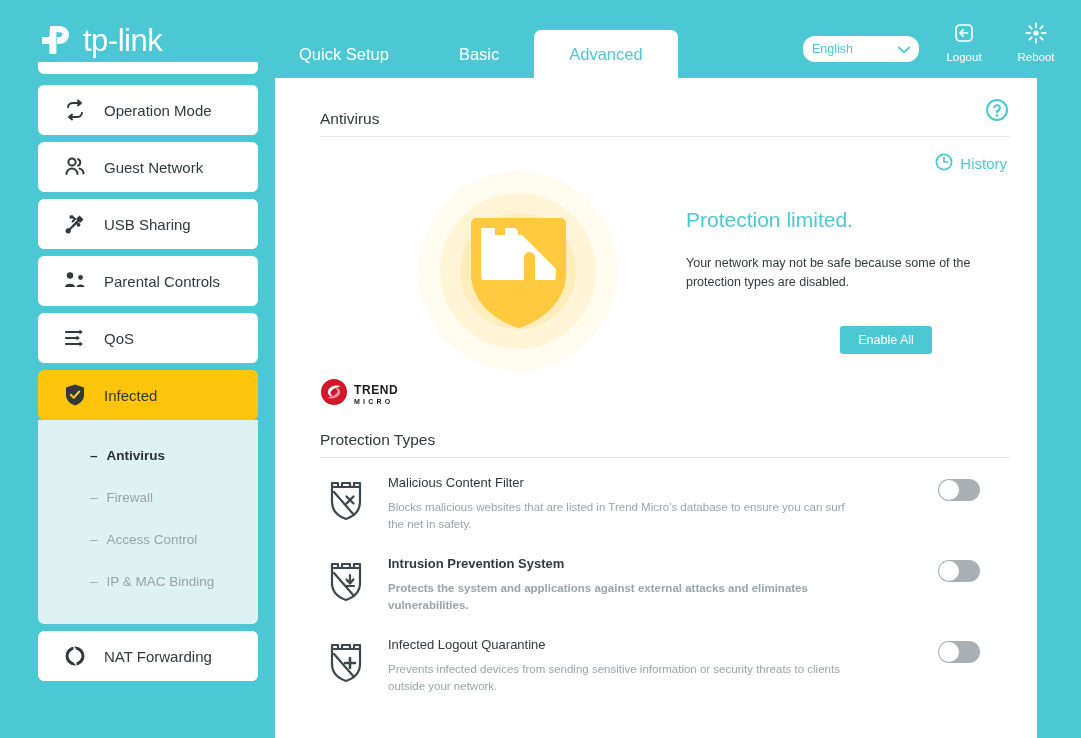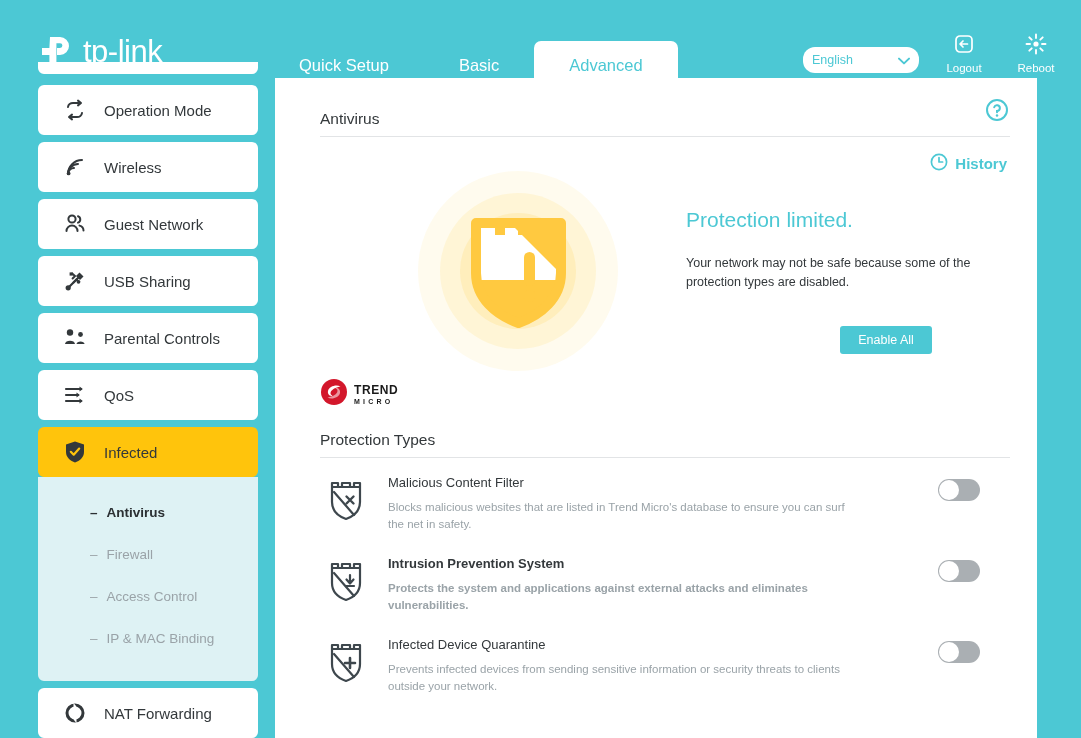--- a/index.html
+++ b/index.html
@@ -14,21 +14,20 @@
     width: 1081px; height: 738px;
     background: #4CC8D4;
     overflow: hidden;
   }
 
   
   .header {
     position: absolute; top: 0; left: 0;
     width: 1081px; height: 78px;
     background: #4CC8D4;
-    margin-top: 11px;
   }
   .logo {
     position: absolute; left: 36px; top: 20px;
     display: flex; align-items: center; gap: 7px;
   }
   .logo-mark { width: 40px; height: 40px; }
   .logo-text {
     color: #ffffff; font-size: 31px; letter-spacing: -0.5px;
     font-weight: 400; line-height: 1;
   }
@@ -157,21 +156,21 @@
     font-size: 15.5px; color: #33383B;
   }
   .sect-rule {
     position: absolute;
     height: 1px; background: #E2E4E6;
   }
 
   .history-link {
     position: absolute; right: 30px; top: 75px;
     display: flex; align-items: center; gap: 7px;
-    color: #4CC8D4; font-size: 15px; font-weight: bold;
+    color: #4CC8D4; font-size: 15px; font-weight: normal;
     cursor: pointer;
   }
 
   
   .shield-wrap {
     position: absolute; left: 138px; top: 88px;
     width: 210px; height: 210px;
   }
   .halo {
     position: absolute; border-radius: 50%;
@@ -310,33 +309,20 @@
           <svg width="24" height="24" viewBox="0 0 24 24">
             <path d="M5 9 A5 4.5 0 0 1 10 5 H17" fill="none" stroke="#33383B" stroke-width="2" stroke-linecap="round"></path>
             <path d="M15 2.6 L18 5 L15 7.4" fill="none" stroke="#33383B" stroke-width="2" stroke-linecap="round" stroke-linejoin="round"></path>
             <path d="M19 15 A5 4.5 0 0 1 14 19 H7" fill="none" stroke="#33383B" stroke-width="2" stroke-linecap="round"></path>
             <path d="M9 16.6 L6 19 L9 21.4" fill="none" stroke="#33383B" stroke-width="2" stroke-linecap="round" stroke-linejoin="round"></path>
           </svg>
         </span>
         <span class="side-label">Operation Mode</span>
       </div>
 
-      <div class="side-item">
-        <span class="side-ico">
-          <svg width="24" height="24" viewBox="0 0 24 24">
-            <g fill="none" stroke="#33383B" stroke-width="2" stroke-linecap="round">
-              <path d="M5 19 A14 14 0 0 1 19 5"></path>
-              <path d="M5 19 A10 10 0 0 1 15 9" transform="translate(0,0)"></path>
-              <path d="M5 19 A6 6 0 0 1 11 13"></path>
-            </g>
-            <circle cx="5.6" cy="18.4" r="1.9" fill="#33383B"></circle>
-          </svg>
-        </span>
-        <span class="side-label">Wireless</span>
-      </div>
 
       <div class="side-item">
         <span class="side-ico">
           <svg width="24" height="24" viewBox="0 0 24 24">
             <circle cx="9" cy="7" r="3.6" fill="none" stroke="#33383B" stroke-width="2"></circle>
             <path d="M3.5 19 A5.5 5.5 0 0 1 14.5 19" fill="none" stroke="#33383B" stroke-width="2" stroke-linecap="round"></path>
             <path d="M15 4.2 A3.4 3.4 0 0 1 15 10.6" fill="none" stroke="#33383B" stroke-width="2" stroke-linecap="round"></path>
             <path d="M16.5 13.6 A5.2 5.2 0 0 1 20.5 18.6" fill="none" stroke="#33383B" stroke-width="2" stroke-linecap="round"></path>
           </svg>
         </span>
@@ -539,21 +525,21 @@
     <div class="prot-row" style="top:559px;">
       <span class="prot-ico">
         <svg width="34" height="40" viewBox="0 0 34 40">
           <path d="M3 6 H31 V21 C31 30 24 35.5 17 38 C10 35.5 3 30 3 21 z" fill="none" stroke="#3E474D" stroke-width="2.2" stroke-linejoin="round"></path>
           <path d="M3 6 V2 H9 V6 M13 6 V2 H21 V6 M25 6 V2 H31 V6" fill="none" stroke="#3E474D" stroke-width="2.2" stroke-linejoin="round"></path>
           <path d="M5 11 L25 34" stroke="#3E474D" stroke-width="2.2" stroke-linecap="round"></path>
           <path d="M21 15 V25 M16 20 H26" stroke="#3E474D" stroke-width="2.6" stroke-linecap="round"></path>
         </svg>
       </span>
       <div class="prot-body">
-        <div class="prot-name">Infected Device Quarantine</div>
+        <div class="prot-name">Infected Logout Quarantine</div>
         <div class="prot-desc">Prevents infected devices from sending sensitive information or security threats to clients outside your network.</div>
       </div>
       <div class="toggle">
         <div class="knob"></div>
       </div>
     </div>
 
   </div>
 
   <div class="right-strip"></div>

